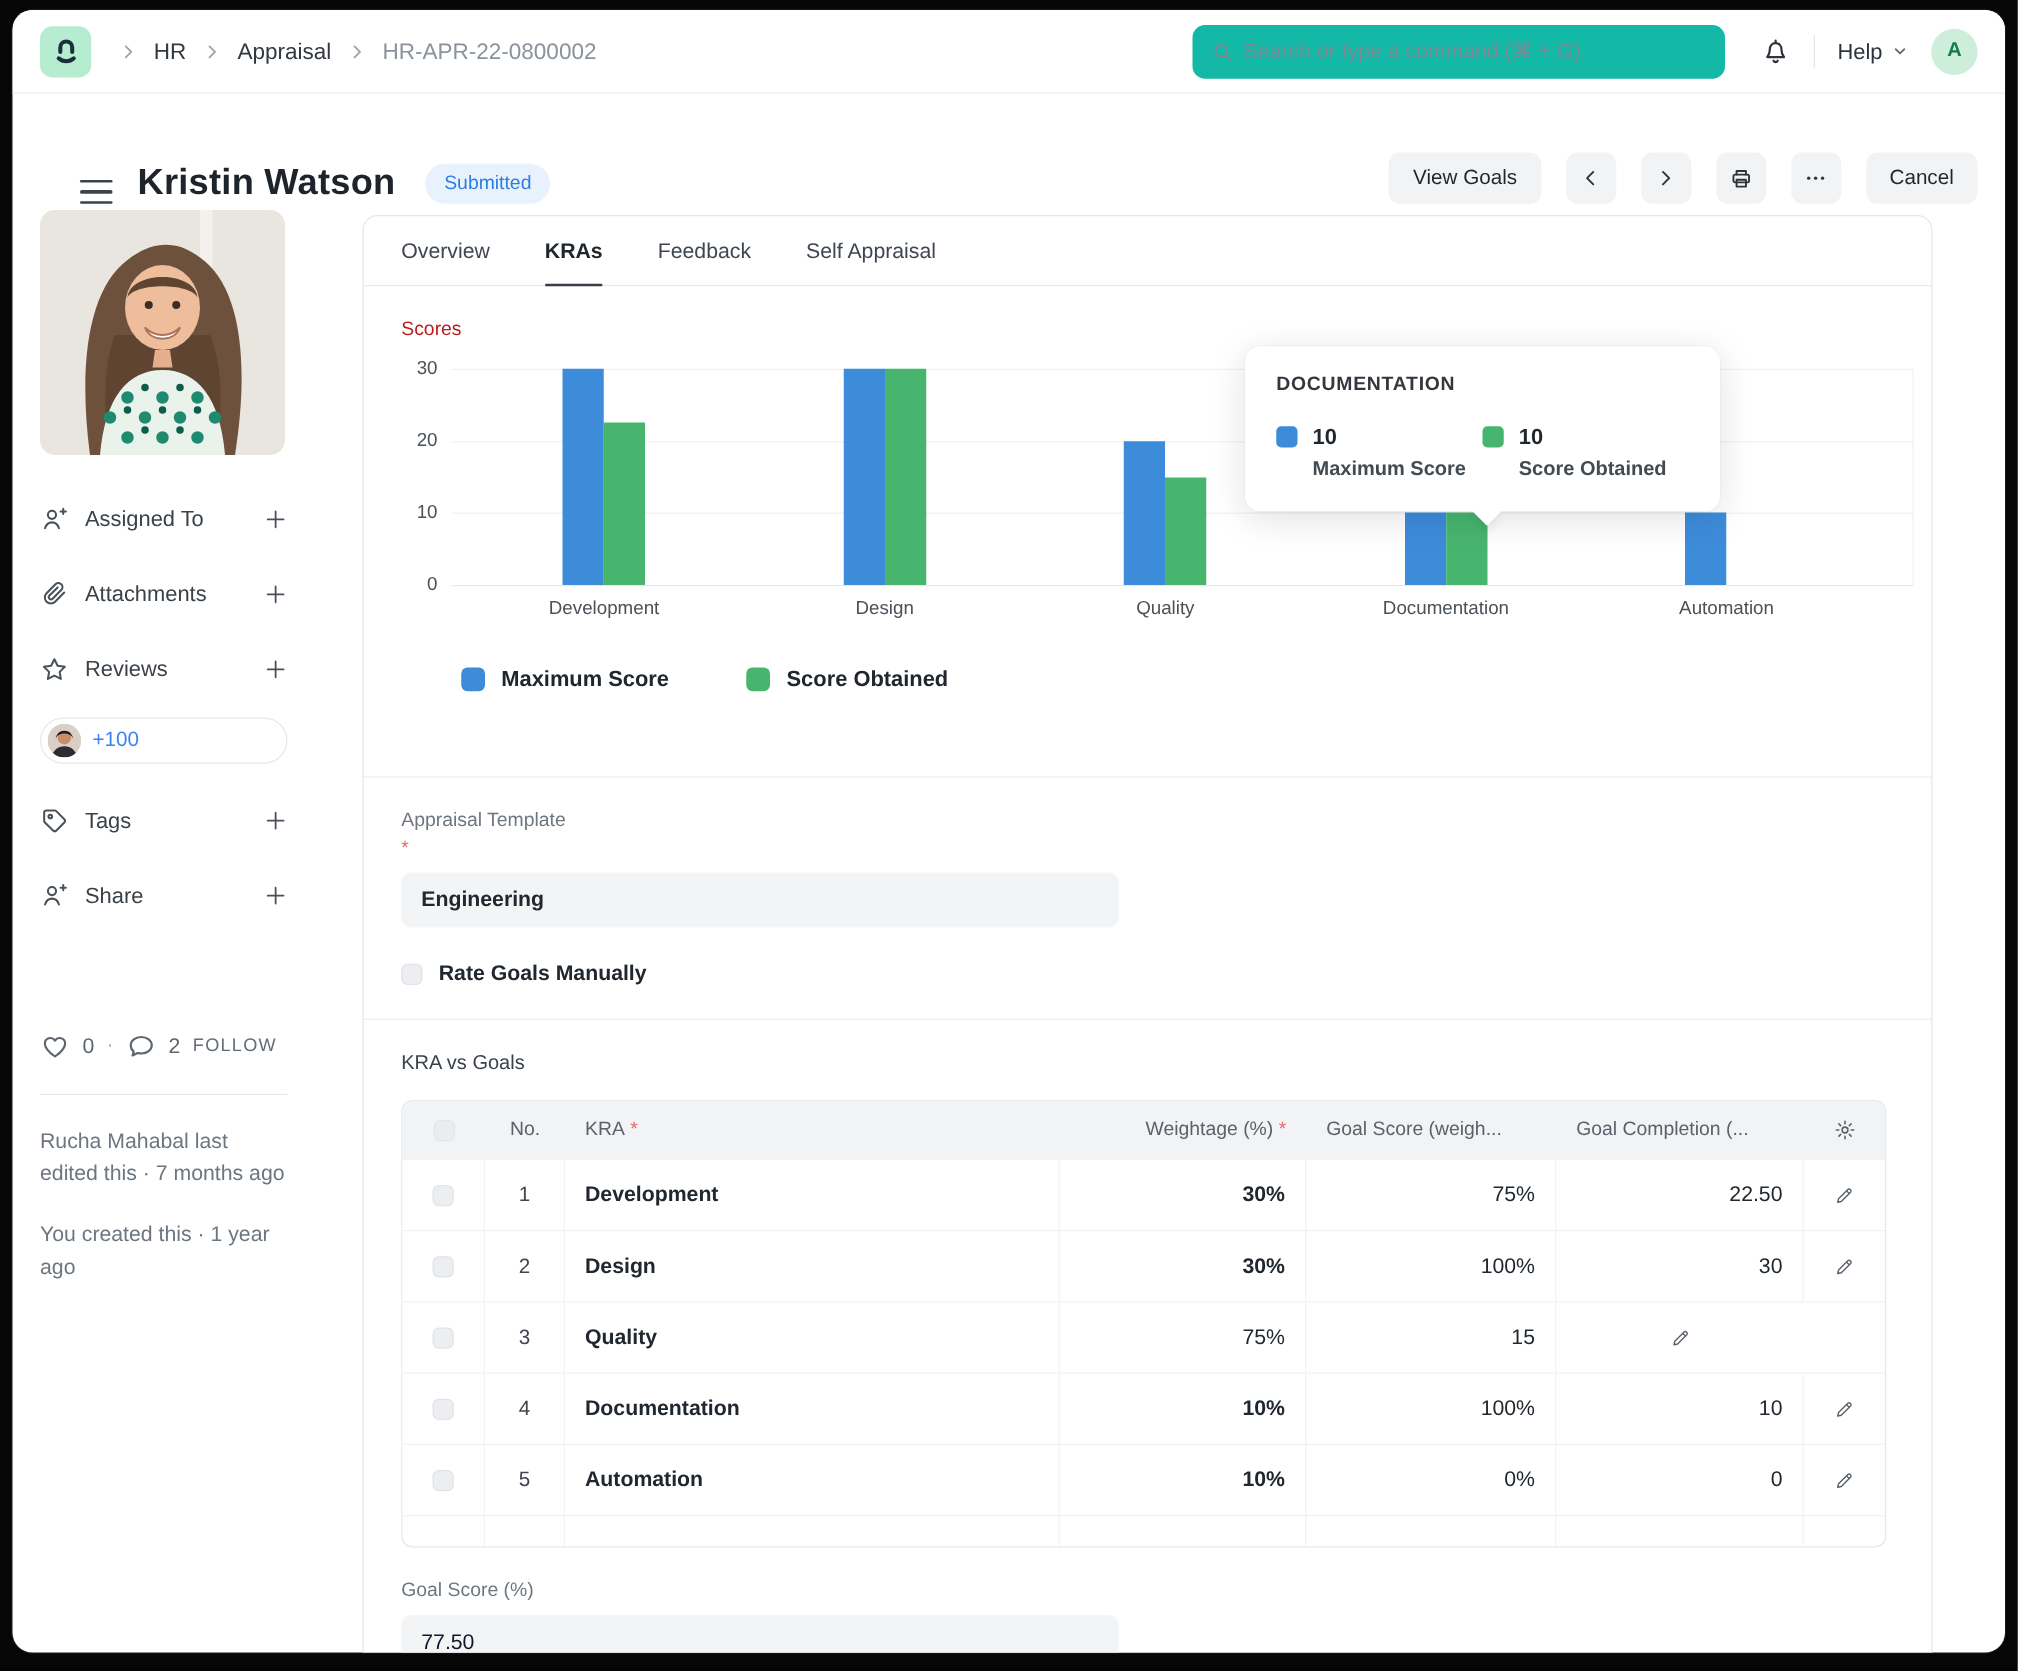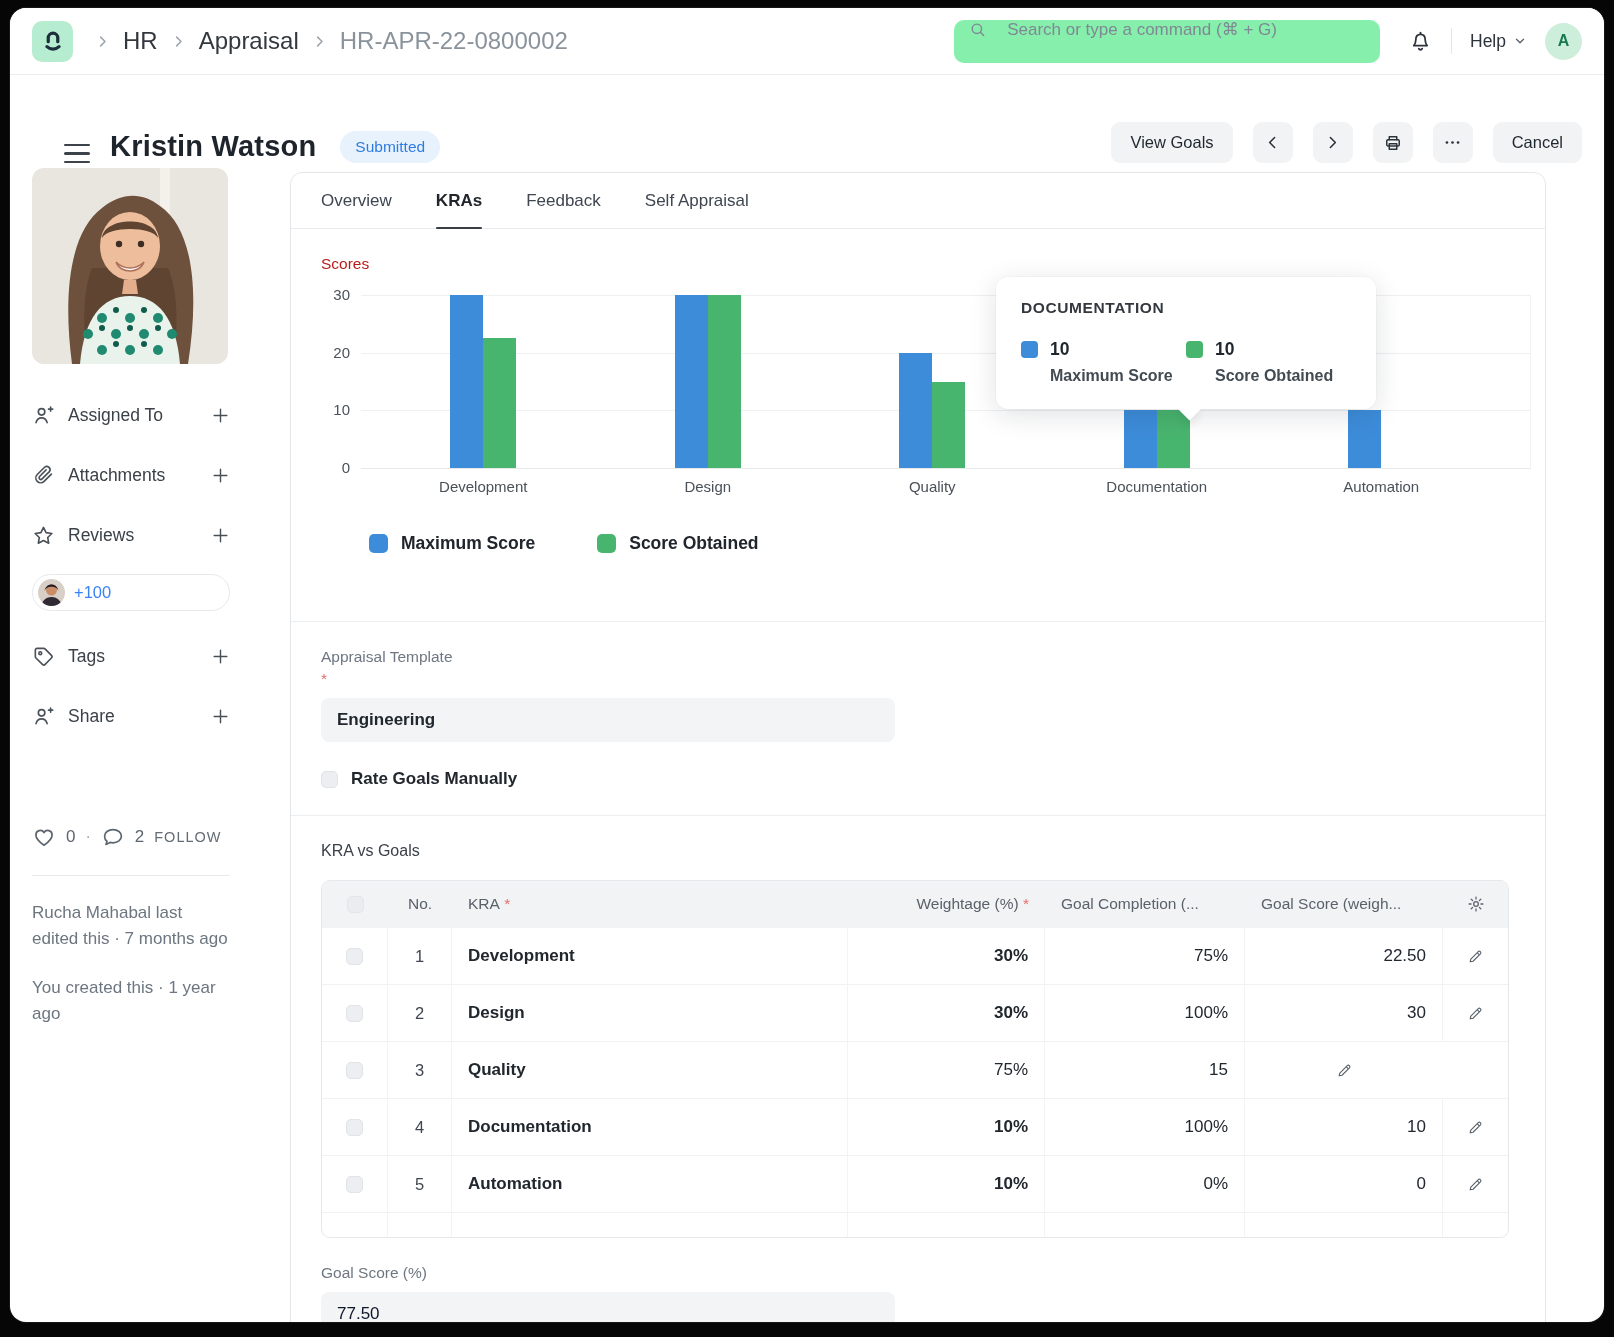--- a/index.html
+++ b/index.html
@@ -5,25 +5,25 @@
   * { margin:0; padding:0; box-sizing:border-box; }
   html,body { width:1614px; height:1337px; background:#060606; font-family:"Liberation Sans","DejaVu Sans",sans-serif; overflow:hidden; }
   .window {
     position:absolute; left:10px; top:8px; width:1594px; height:1314px;
     background:#ffffff; border-radius:16px; overflow:hidden;
     box-shadow:0 0 0 1px rgba(255,255,255,0.07);
   }
   
   .topbar { position:absolute; left:0; top:0; right:0; height:67px; border-bottom:1px solid #eaedef; display:flex; align-items:center; padding:0 22px; background:#fff; }
   .logo { width:41px; height:41px; border-radius:10px; background:#b6edd0; display:flex; align-items:center; justify-content:center; cursor:pointer; }
-  .crumbs { display:flex; align-items:center; gap:13px; margin-left:22px; font-size:24px; }
+  .crumbs { display:flex; align-items:center; gap:13px; margin-left:22px; font-size:18px; }
   .crumb-sep { color:#9aa3ac; display:flex; }
   .crumb { color:#32383e; font-weight:500; cursor:pointer; }
   .crumb.muted { color:#8a939c; font-weight:400; }
-  .search { margin-left:auto; width:426px; height:43px; background:#86efac; border-radius:10px; display:flex; align-items:flex-start; padding:0 15px; gap:21px; }
+  .search { margin-left:auto; width:426px; height:43px; background:#14b8a6; border-radius:10px; display:flex; align-items:center; padding:0 15px; gap:8px; }
   .search input { border:0; outline:0; background:transparent; font-size:17px; color:#4c555e; width:100%; font-family:inherit; }
   .search input::placeholder { color:#7f8893; }
   .topbar-right { display:flex; align-items:center; margin-left:28px; gap:18px; }
   .vdiv { width:1px; height:26px; background:#e4e7ea; }
   .help { display:flex; align-items:center; gap:7px; font-size:17.5px; color:#2d333a; font-weight:500; cursor:pointer; }
   .avatar-a { width:37px; height:37px; border-radius:50%; background:#cdeeda; color:#17794e; font-size:16px; font-weight:600; display:flex; align-items:center; justify-content:center; cursor:pointer; }
   
   .titlebar { position:absolute; top:67px; left:0; right:0; height:88px; display:flex; align-items:flex-end; padding:0 22px;margin-left:32px; }
   .hamburger { width:26px; display:flex; flex-direction:column; gap:6px; cursor:pointer; margin-right:20px; }
   .hamburger span { height:2.4px; background:#3c434b; border-radius:2px; }
@@ -418,24 +418,24 @@
       <div class="tbl-title">KRA vs Goals</div>
       <div class="grid-tbl">
         <div class="g-row g-head">
           <div class="cell center">
               <span class="checkbox" style="background:#eaecef;border-color:#e3e6e9;"></span>
             </div>
           <div class="cell center">No.</div>
           <div class="cell"><span>KRA</span>&nbsp;<span class="req">*</span></div>
           <div class="cell right"><span>Weightage (%)</span>&nbsp;<span class="req">*</span></div>
           <div class="cell">
+              <span class="trunc">Goal Score (weigh...</span>
+            </div>
+          <div class="cell">
               <span class="trunc">Goal Completion (...</span>
-            </div>
-          <div class="cell">
-              <span class="trunc">Goal Score (weigh...</span>
             </div>
           <div class="cell center">
             <svg width="18" height="18" viewBox="0 0 24 24" fill="none" stroke="#59626b" stroke-width="1.7" stroke-linecap="round">
                 <circle cx="12" cy="12" r="3.1"></circle>
                 <path d="M12 2.8v2.6M12 18.6v2.6M2.8 12h2.6M18.6 12h2.6M5.5 5.5l1.9 1.9M16.6 16.6l1.9 1.9M18.5 5.5l-1.9 1.9M7.4 16.6l-1.9 1.9"></path>
               </svg>
           </div>
         </div>
         <div class="g-body">
             <div class="g-row">

